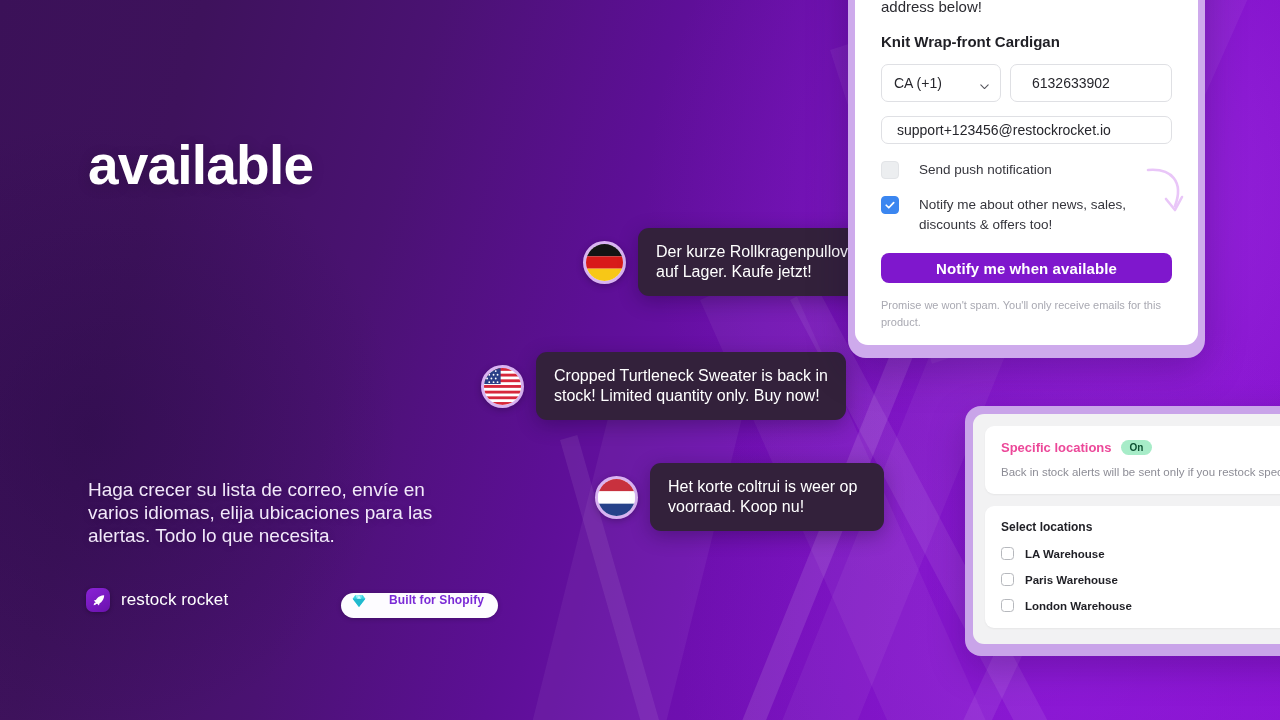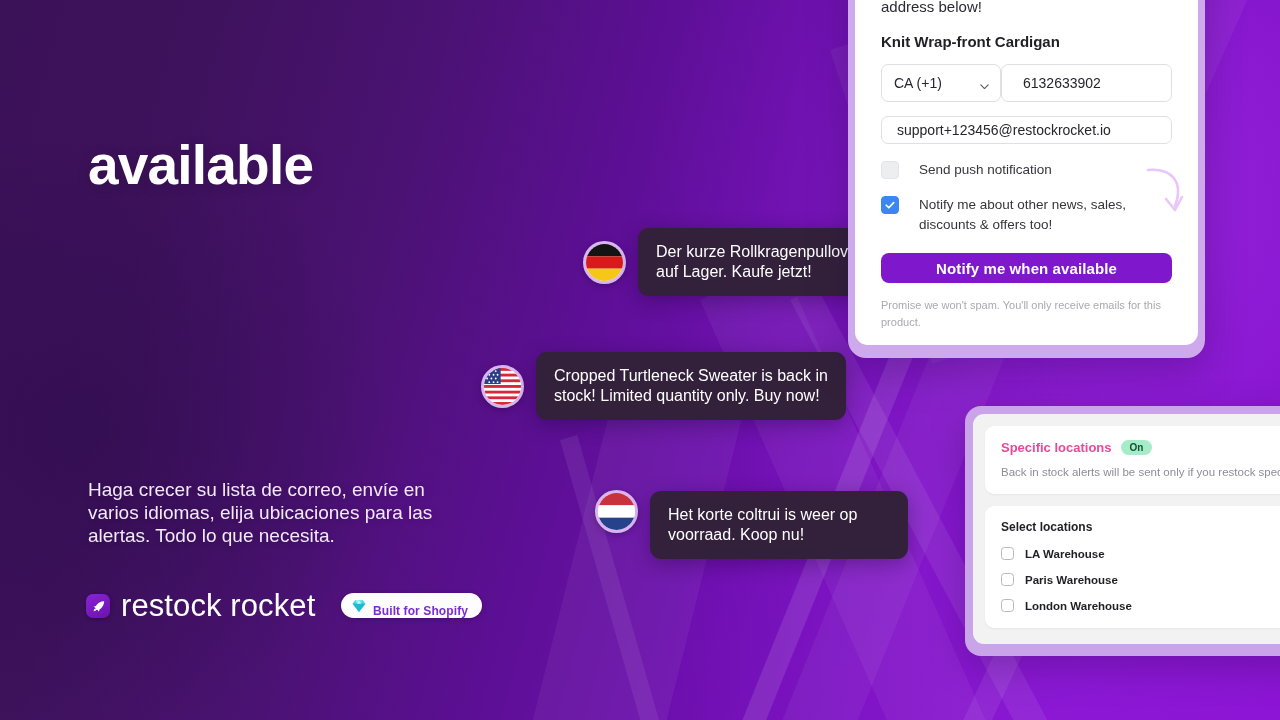--- a/index.html
+++ b/index.html
@@ -73,28 +73,28 @@
     position: absolute; left: 86px; top: 588px;
     display: flex; align-items: center; gap: 0; z-index: 6;
   }
   .logo-mark {
     width: 24px; height: 24px; border-radius: 7px;
     background: linear-gradient(150deg,#8a23d6,#6a12ad);
     display: flex; align-items: center; justify-content: center;
     box-shadow: 0 1px 4px rgba(0,0,0,0.3);
   }
   .logo-word {
-    color: #ffffff; font-size: 31px; font-weight: 400; letter-spacing: 0.1px;
+    color: #ffffff; font-size: 17px; font-weight: 400; letter-spacing: 0.1px;
     margin-left: 11px;
   }
   .bfs-badge {
     position:absolute; left: 341px; top: 593px;
     height: 25px; border-radius: 13px;
     background: #fdfcff;
-    display: flex; align-items: flex-end; gap: 6px;
+    display: flex; align-items: flex-start; gap: 22px;
     padding: 0 14px 0 10px;
     box-shadow: 0 1px 5px rgba(0,0,0,0.22);
     z-index: 6;
   }
   .bfs-badge .bfs-label {
     color: #7b2bd6; font-size: 12px; font-weight: 700; letter-spacing: 0.1px;
   }
 
   
   .bubble-row { position: absolute; display: flex; align-items: center; z-index: 4; }
@@ -114,21 +114,21 @@
     padding: 14px 18px;
     font-size: 16px;
     line-height: 20px;
     box-shadow: 0 5px 20px rgba(20,0,40,0.33);
   }
   #row-de { left: 583px; top: 228px; }
   #row-de .bubble { width: 272px; }
   #row-us { left: 481px; top: 352px; }
   #row-us .bubble { width: 310px; }
   #row-nl { left: 595px; top: 463px; }
-  #row-nl .bubble { width: 258px; margin-top: 28px; }
+  #row-nl .bubble { width: 234px; }
 
   
   #signup-frame {
     position: absolute; left: 848px; top: -188px;
     width: 357px; height: 546px;
     background: #ceaaec;
     border-radius: 18px;
     box-shadow: 0 12px 40px rgba(30,0,60,0.28);
     z-index: 8;
   }
@@ -141,21 +141,21 @@
     overflow: hidden;
   }
   .card-intro {
     font-size: 15px; color: #2b2b31; line-height: 20px;
     margin-top: 160px;
   }
   .product-title {
     font-size: 15px; font-weight: 700; color: #1f1f25;
     margin-top: 16px; margin-bottom: 14px;
   }
-  .phone-row { display: flex; }
+  .phone-row { display: flex; gap: 9px; }
   .ctrl {
     height: 38px; border: 1px solid #dfe0e4; border-radius: 7px;
     background: #fff; display: flex; align-items: center;
     font-size: 14px; color: #26262c; padding: 0 12px;
   }
   .ctrl.country { width: 120px; justify-content: space-between; }
   .ctrl.phone { flex: 1; padding-left: 21px; }
   .ctrl.email { height: 42px; margin-top: 14px; padding-left: 15px; }
   .chev { width: 9px; height: 9px; flex:none; }
   .chk-row { display: flex; align-items: flex-start; margin-top: 16px; }

